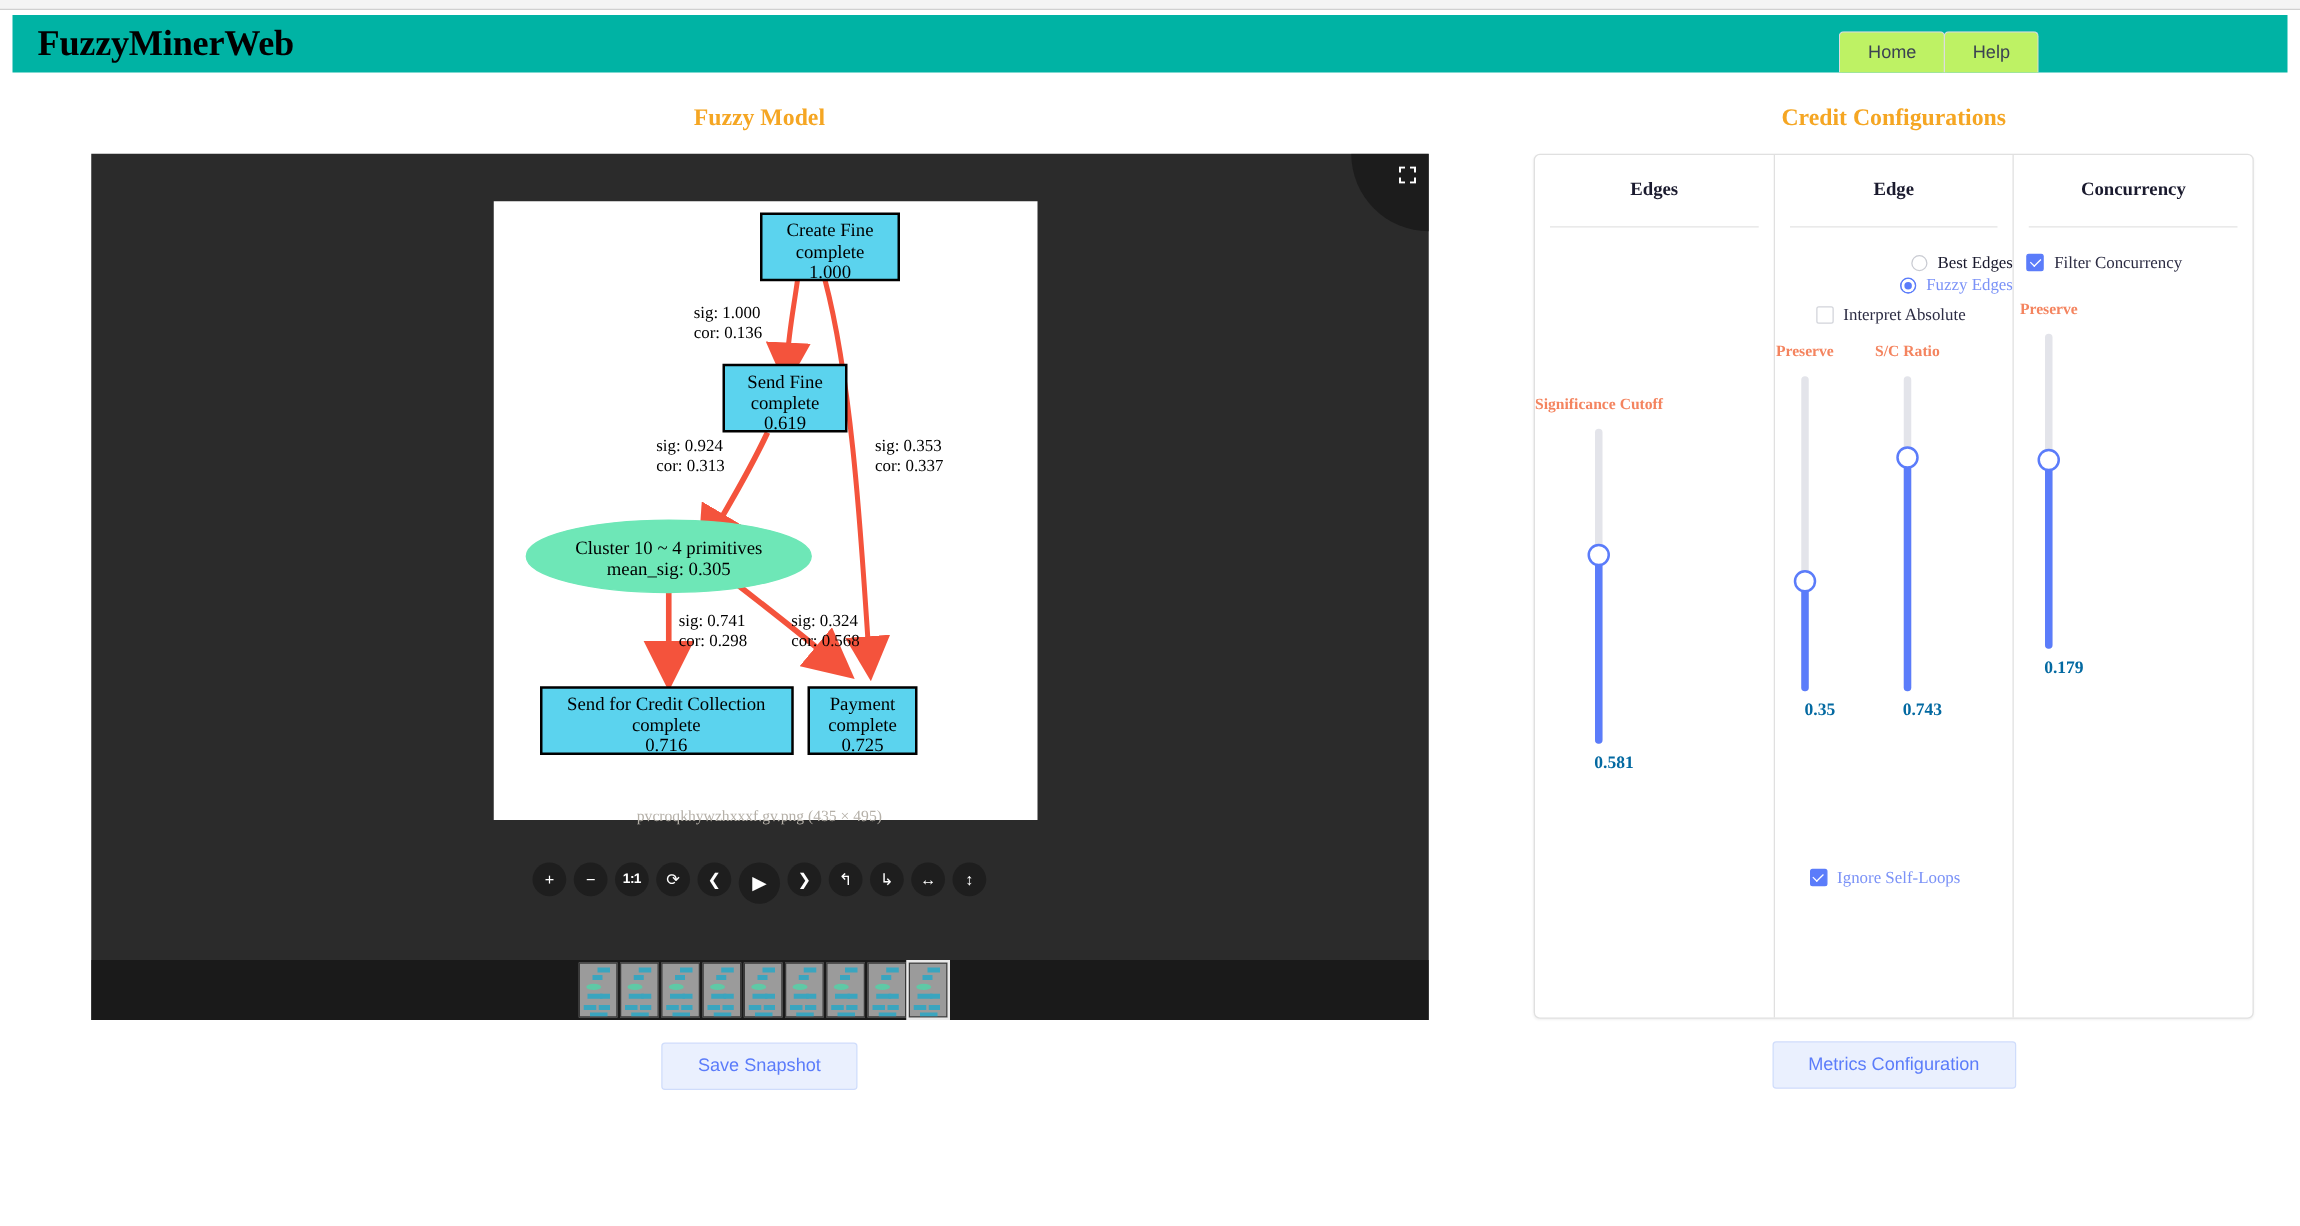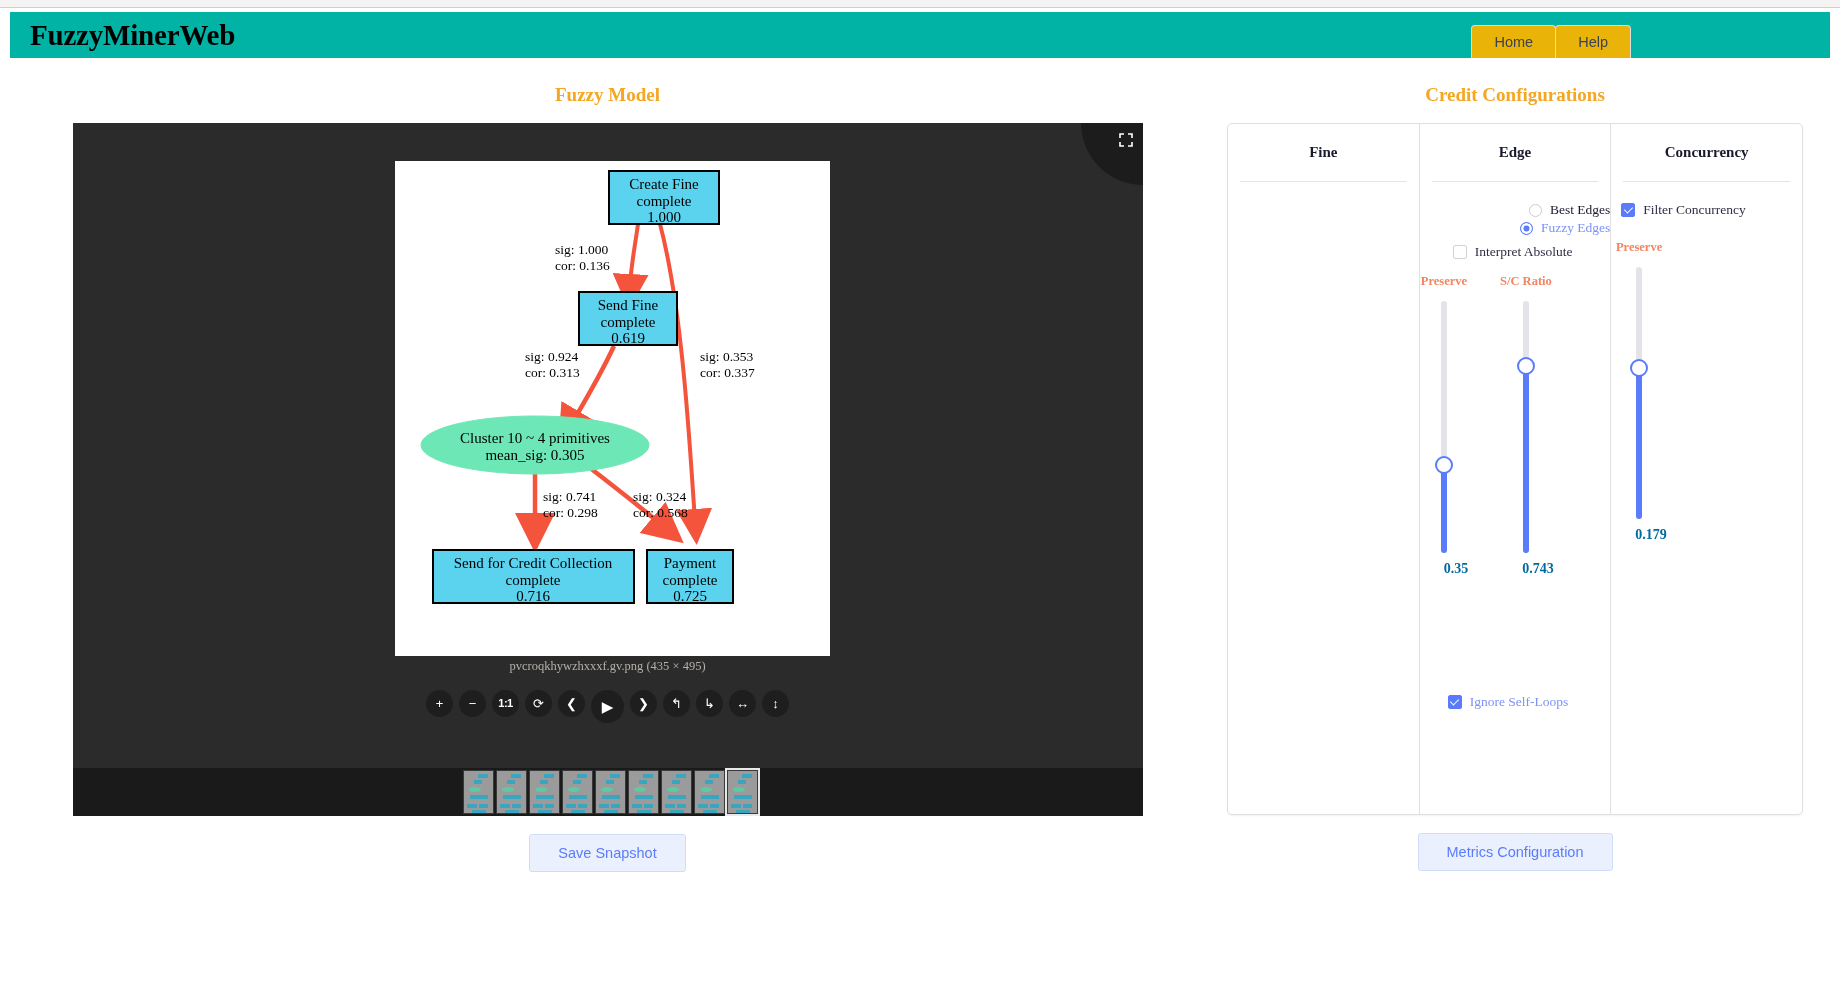--- a/index.html
+++ b/index.html
@@ -32,21 +32,21 @@
     font-size: 29px;
     color: #000000;
     letter-spacing: -0.2px;
   }
   .nav-tabs {
     display: flex;
     align-self: flex-end;
     margin-right: 200px;
   }
   .nav-tab {
-    background: #eab308;
+    background: #bef264;
     border: 1px solid #dddddd;
     border-bottom: none;
     border-radius: 4px 4px 0 0;
     padding: 8px 22px;
     font-size: 14.5px;
     color: #3b4252;
     cursor: pointer;
     margin-right: -1px;
   }
   
@@ -95,21 +95,21 @@
   .viewer-expand svg { position: absolute; top: 10px; right: 10px; }
   .canvas-wrap {
     position: absolute;
     left: 322px; top: 38px;
     width: 435px; height: 495px;
     background: #ffffff;
   }
   .gv { position: absolute; left: 0; top: 0; }
   .caption {
     position: absolute;
-    left: 0; right: 0; top: 536px;
+    left: 0; right: 0; top: 523px;
     text-align: center;
     color: #b5b0a8;
     font-family: "Liberation Serif", serif;
     font-size: 12.5px;
   }
   .toolbar {
     position: absolute;
     left: 0; right: 0; top: 567px;
     display: flex;
     justify-content: center;
@@ -526,23 +526,33 @@
 
     <button class="btn-pale">Save Snapshot</button>
   </div>
 
   <div class="col-right">
     <div class="section-title">Credit Configurations</div>
 
     <div class="panel">
 
       <div class="pcol">
-        <div class="pcol-title">Fine</div>
+        <div class="pcol-title">Edges</div>
         <div class="pcol-rule"></div>
         <div style="height:98px"></div>
+        <div class="slider-labels">
+          <div class="slider-col">
+            <div class="slider-name">Significance Cutoff</div>
+            <div class="slider">
+              <div class="fill" style="height:60%"></div>
+              <div class="knob" style="bottom:calc(60% - 9px)"></div>
+            </div>
+            <div class="slider-val">0.581</div>
+          </div>
+        </div>
       </div>
 
       <div class="pcol">
         <div class="pcol-title">Edge</div>
         <div class="pcol-rule"></div>
 
         <div class="radio-row">
           <span class="radio"></span>
           <span class="radio-label">Best Edges</span>
         </div>

